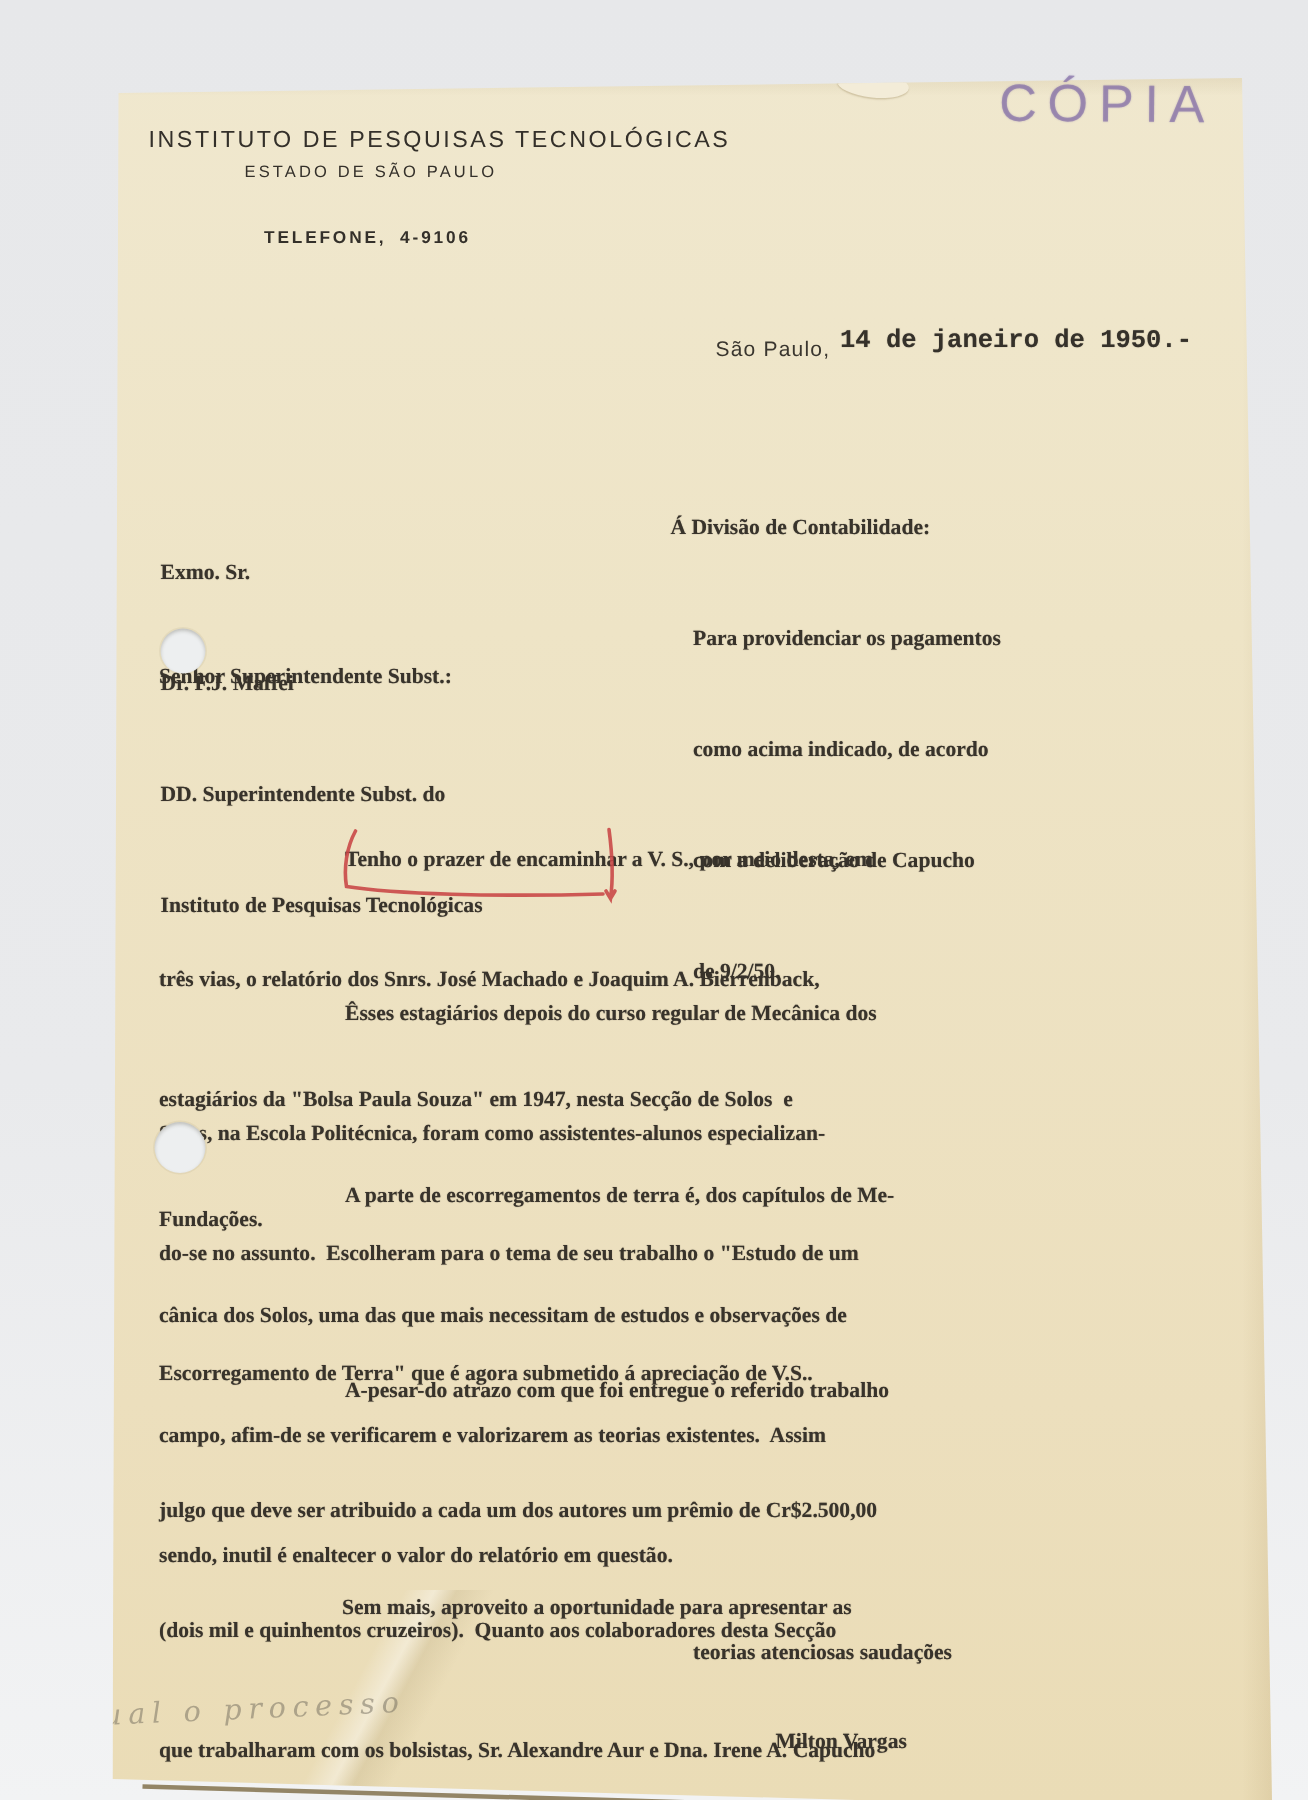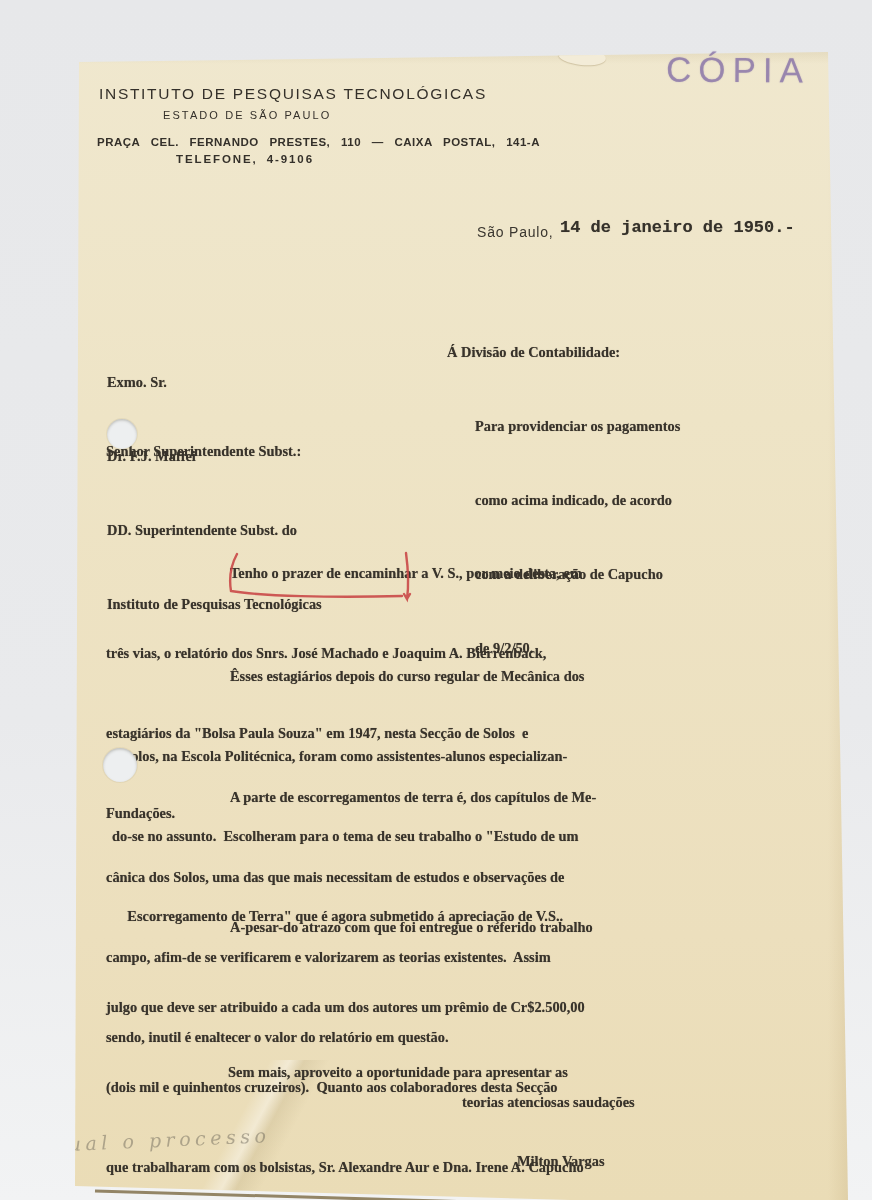--- a/index.html
+++ b/index.html
@@ -32,21 +32,21 @@
   .tw{
     position:absolute;
     font-family:Liberation Serif, serif;
     font-size:14.4px;font-weight:700;color:#38332b;
     text-shadow:0 0 .7px rgba(56,50,40,.55);
     white-space:pre;line-height:26.6px;letter-spacing:0;
   }
   .tw .tline{height:26.6px;}
   .tw .indent{padding-left:124px;}
   .small-pitch .tline{height:20.8px;line-height:20.8px;}
-  .acc .tline + .tline{margin-left:28px;}
+  .acc .tline + .tline{margin-left:15px;}
 
   
   .lh{position:absolute;color:#34302a;white-space:nowrap;}
   .lh-org{left:99px;top:85px;font-size:15.5px;letter-spacing:1.7px;}
   .lh-state{left:163px;top:109px;font-size:11px;letter-spacing:2.1px;}
   .lh-addr{left:97px;top:136px;font-size:11.5px;font-weight:700;letter-spacing:.5px;word-spacing:7px;}
   .lh-phone{left:176px;top:153px;font-size:11.5px;font-weight:700;letter-spacing:1.9px;word-spacing:4px;}
 
   .date-city{position:absolute;left:477px;top:224px;font-size:14px;letter-spacing:.8px;color:#3a362f;white-space:pre;text-align:right;}
   .date-typed{position:absolute;left:560px;top:218px;
@@ -89,21 +89,20 @@
   </svg>
 
   <div class="paper">
     <div class="paper-shade-right"></div>
     <div class="paper-shade-top"></div>
     <div class="paper-crease"></div>
     <div class="paper-tear"></div>
 
     <div class="lh lh-org">INSTITUTO DE PESQUISAS TECNOLÓGICAS</div>
     <div class="lh lh-state">ESTADO DE SÃO PAULO</div>
-    <div class="lh lh-addr">PRAÇA CEL. FERNANDO PRESTES, 110 — CAIXA POSTAL, 141-A</div>
     <div class="lh lh-phone">TELEFONE, 4-9106</div>
 
     <div class="date-city">São Paulo,</div>
     <div class="date-typed">14 de janeiro de 1950.-</div>
 
     <div class="tw small-pitch acc" style="left:447px;top:289px;">
       <div class="tline">Á Divisão de Contabilidade:</div>
       <div class="tline">Para providenciar os pagamentos</div>
       <div class="tline">como acima indicado, de acordo</div>
       <div class="tline">com a deliberação de Capucho</div>
@@ -119,21 +118,21 @@
 
     <div class="tw" style="left:106px;top:438px;">Senhor Superintendente Subst.:</div>
 
     <div class="tw" style="left:106px;top:507px;">
       <div class="tline indent">Tenho o prazer de encaminhar a V. S., por meio desta, em</div>
       <div class="tline">três vias, o relatório dos Snrs. José Machado e Joaquim A. Bierrenback,</div>
       <div class="tline">estagiários da "Bolsa Paula Souza" em 1947, nesta Secção de Solos  e</div>
       <div class="tline">Fundações.</div>
     </div>
 
-    <div class="tw" style="left:106px;top:610px;text-align:center;">
+    <div class="tw" style="left:106px;top:610px;">
       <div class="tline indent">Êsses estagiários depois do curso regular de Mecânica dos</div>
       <div class="tline">Solos, na Escola Politécnica, foram como assistentes-alunos especializan-</div>
       <div class="tline">do-se no assunto.  Escolheram para o tema de seu trabalho o "Estudo de um</div>
       <div class="tline">Escorregamento de Terra" que é agora submetido á apreciação de V.S..</div>
     </div>
 
     <div class="tw" style="left:106px;top:731px;">
       <div class="tline indent">A parte de escorregamentos de terra é, dos capítulos de Me-</div>
       <div class="tline">cânica dos Solos, uma das que mais necessitam de estudos e observações de</div>
       <div class="tline">campo, afim-de se verificarem e valorizarem as teorias existentes.  Assim</div>

